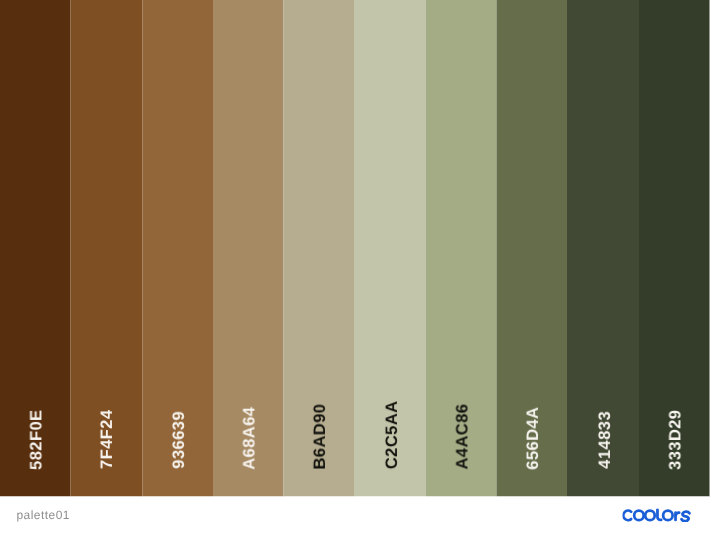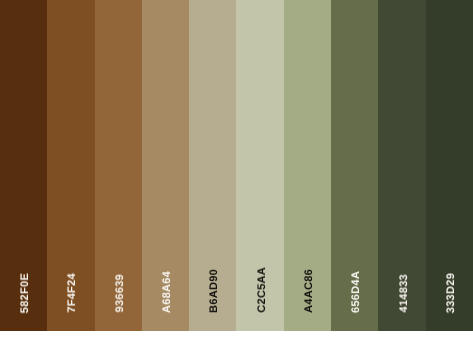--- a/index.html
+++ b/index.html
@@ -79,14 +79,32 @@
           <span class="hex" style="color: rgb(247, 244, 239);">414833</span>
         </div>
       </div>
       <div class="swatch" style="background: rgb(51, 61, 41);">
         <div class="swlabel">
           <span class="hex" style="color: rgb(247, 244, 239);">333D29</span>
         </div>
       </div>
     </div>
 
+  <div class="footer" style="background: rgb(255, 255, 255);">
+    <div class="pname" style="color: rgb(143, 143, 143);">palette01</div>
+
+    <div class="logo">
+      <svg class="logosvg" width="46" height="9.2" viewBox="0 0 450 90" xmlns="http://www.w3.org/2000/svg" role="img" aria-label="coolors">
+        <g id="logo-strokes" fill="none" stroke="#1a5fd8" stroke-width="18" stroke-linecap="round" stroke-linejoin="round">
+          <path d="M56 21 A31 31 0 1 0 56 69"></path>
+          <circle cx="107" cy="45" r="31"></circle>
+          <circle cx="179" cy="45" r="31"></circle>
+          <path d="M228 7 V56 a19 19 0 0 0 19 19 h5"></path>
+          <circle cx="296" cy="45" r="31"></circle>
+          <path d="M346 27 V75"></path>
+          <path d="M347 45 a22 22 0 0 1 23 -18"></path>
+          <path d="M437 31 A25 21 0 0 0 392 33 C389 43 399 48 411 51 C424 54 434 59 431 70 A25 21 0 0 1 385 70"></path>
+        </g>
+      </svg>
+    </div>
+  </div>
 
 </div>
 
 </body></html>

